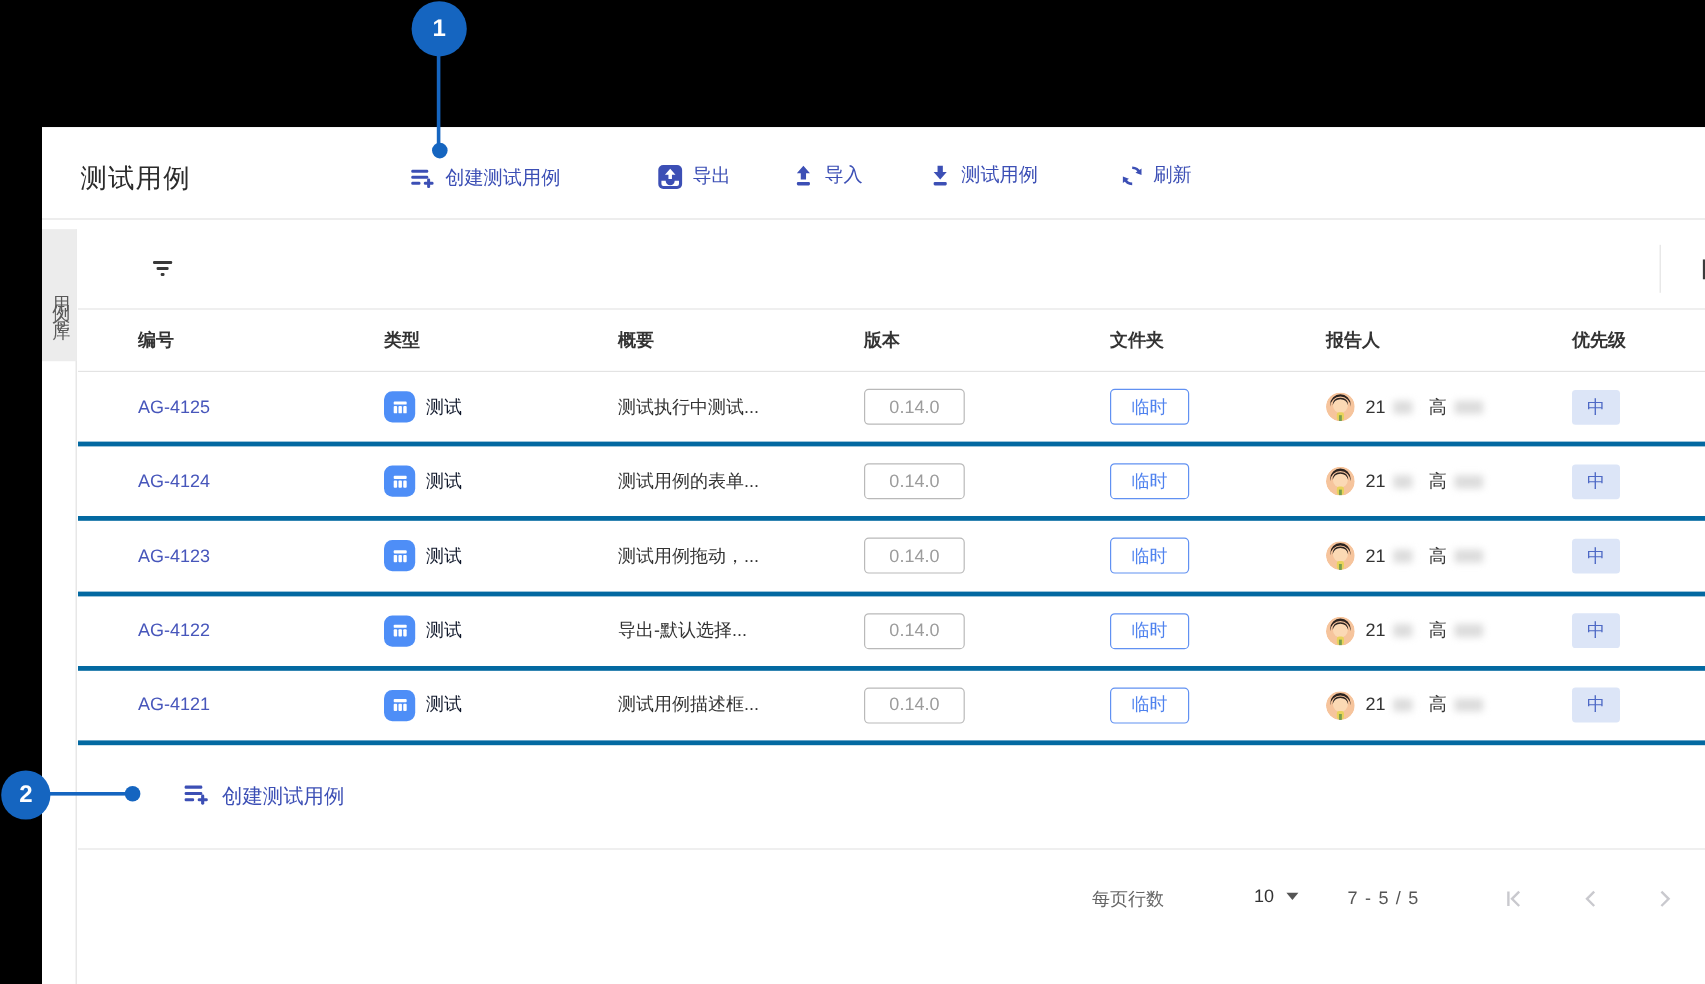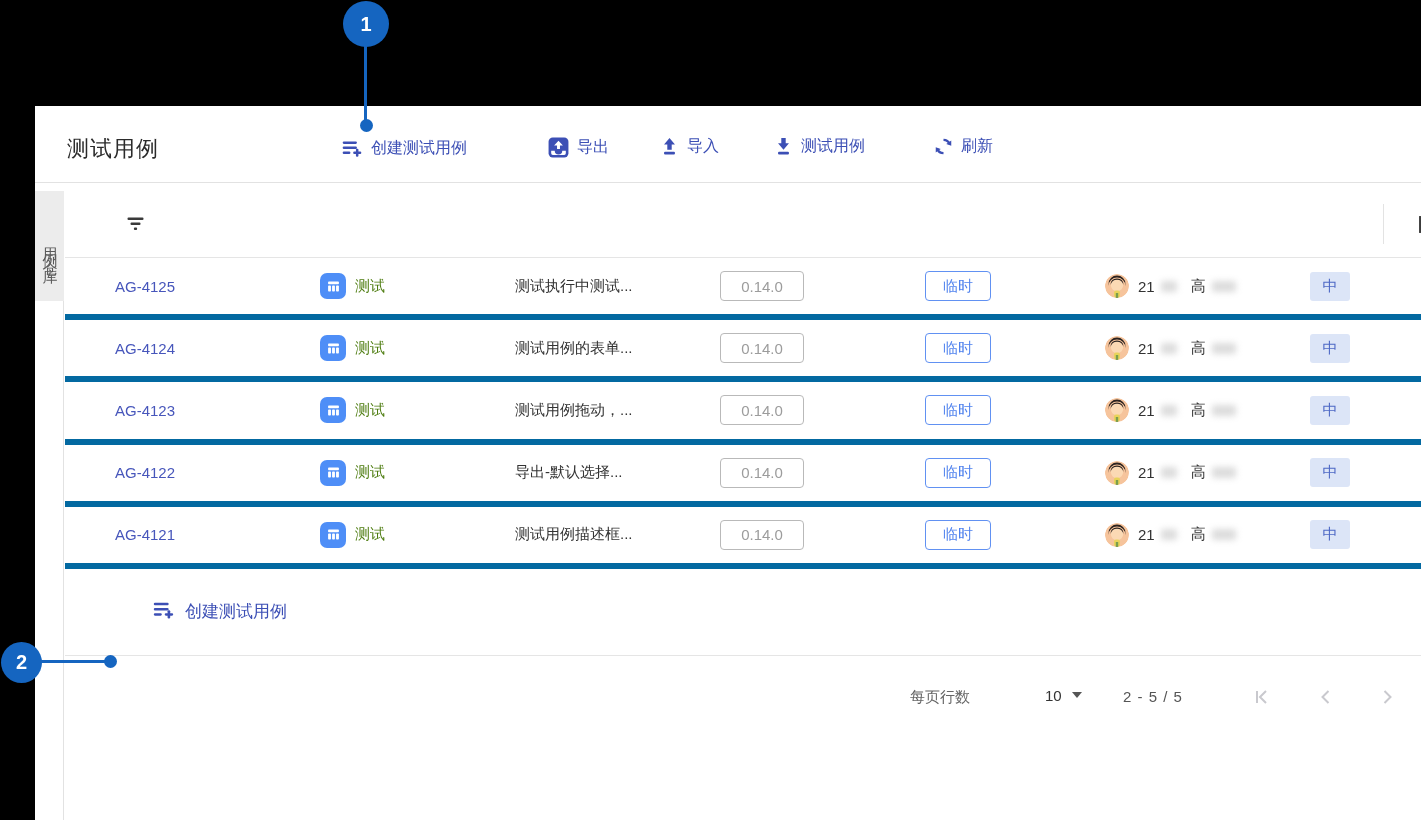--- a/index.html
+++ b/index.html
@@ -30,23 +30,23 @@
   .filter-input::placeholder { color:#c2c6cc; }
   .filter-sep { position:absolute; left:1318px; top:13px; width:1px; height:40px; background:#e3e3e3; }
   .columns-btn { position:absolute; left:1349px; top:21px; width:26px; height:24px; display:flex;
                  align-items:center; justify-content:center; cursor:pointer; }
 
   .thead { display:grid; grid-template-columns:205px 195px 205px 205px 180px 205px 1fr;
            padding-left:50px; align-items:center; height:52px; border-bottom:1px solid #e3e3e3; }
   .thead span { font-size:15px; color:#333; font-weight:600; }
 
   .trow { display:grid; grid-template-columns:205px 195px 205px 205px 180px 205px 1fr;
-          padding-left:50px; align-items:center; height:62.2px; border-bottom:6px solid #0369a1; }
+          padding-left:50px; align-items:center; height:62.2px; border-bottom:4px solid #0369a1; }
   .cell-id { font-size:15px; color:#4756bb; cursor:pointer; }
-  .cell-type { display:flex; align-items:center; gap:9px; font-size:15px; color:#4d7c0f; }
+  .cell-type { display:flex; align-items:center; gap:9px; font-size:15px; color:#0f172a; }
   .type-badge { width:26px; height:26px; background:#4e8ef7; border-radius:7px;
                 display:flex; align-items:center; justify-content:center; }
   .cell-summary { font-size:15px; color:#333; }
   .version-box { width:84px; height:30px; border:1px solid #b9b9b9; border-radius:4px;
                  display:flex; align-items:center; justify-content:center;
                  font-size:15px; color:#9c9c9c; background:#fff; }
   .folder-badge { width:66px; height:30px; border:1px solid #6191f2; border-radius:4px;
                   display:flex; align-items:center; justify-content:center;
                   font-size:15px; color:#4f82ee; cursor:pointer; background:#fff;text-align:right; }
   .cell-reporter { display:flex; align-items:center; font-size:15px; color:#333;text-align:center; }
@@ -179,20 +179,29 @@
         <svg width="19" height="17" viewBox="0 0 18 16">
             <g fill="#3c3c3c">
           <rect x="1" y="0" width="4.2" height="16"></rect>
           <rect x="6.9" y="0" width="4.2" height="16"></rect>
           <rect x="12.8" y="0" width="4.2" height="16"></rect>
         </g>
           </svg>
       </div>
     </div>
 
+    <div class="thead">
+      <span>编号</span>
+      <span>类型</span>
+      <span>概要</span>
+      <span>版本</span>
+      <span>文件夹</span>
+      <span>报告人</span>
+      <span>优先级</span>
+    </div>
 
     <div class="trow">
       <span class="cell-id">AG-4125</span>
       <span class="cell-type">
         <span class="type-badge">
           <svg width="17" height="17" viewBox="0 0 22 22">
               <g fill="#fff">
             <rect x="4" y="4.6" width="14" height="3.4" rx="1"></rect>
             <rect x="4" y="9.6" width="3.7" height="7.8" rx="1"></rect>
             <rect x="9.15" y="9.6" width="3.7" height="7.8" rx="1"></rect>
@@ -418,21 +427,21 @@
         <span>创建测试用例</span>
       </div>
     </div>
 
     <div class="pagination">
       <span class="pg-label">每页行数</span>
       <span class="pg-select">
         <span>10</span>
         <span class="pg-caret"></span>
       </span>
-      <span class="pg-range">2 - 5 / 5</span>
+      <span class="pg-range">7 - 5 / 5</span>
       <span class="pg-nav pg-first">
         <svg width="20" height="20" viewBox="0 0 20 20" fill="none" stroke="#c9c9ce" stroke-width="2">
           <line x1="5" y1="4" x2="5" y2="16"></line>
             <polyline points="14,4 8,10 14,16"></polyline>
         </svg>
       </span>
       <span class="pg-nav pg-prev">
         <svg width="20" height="20" viewBox="0 0 20 20" fill="none" stroke="#c9c9ce" stroke-width="2">
           <polyline points="12.5,4 6.5,10 12.5,16"></polyline>
         </svg>

